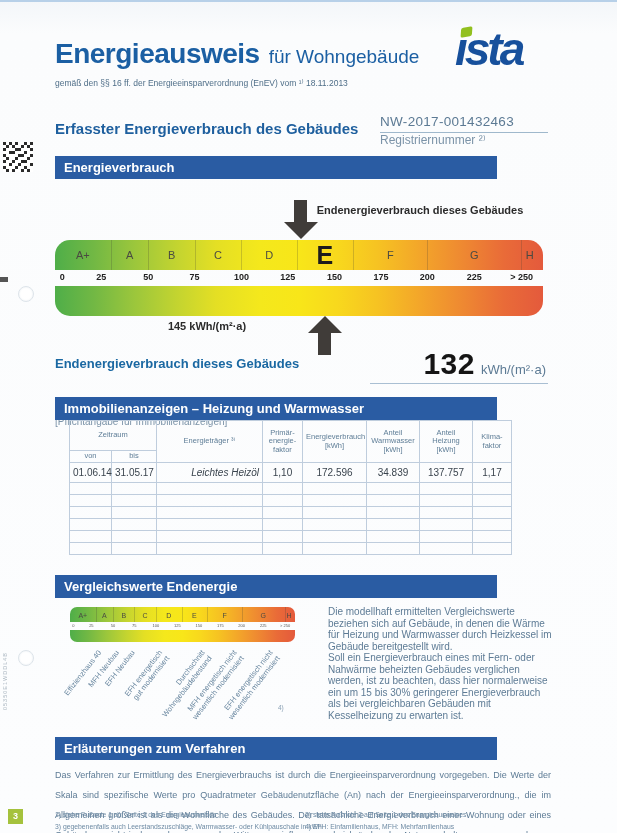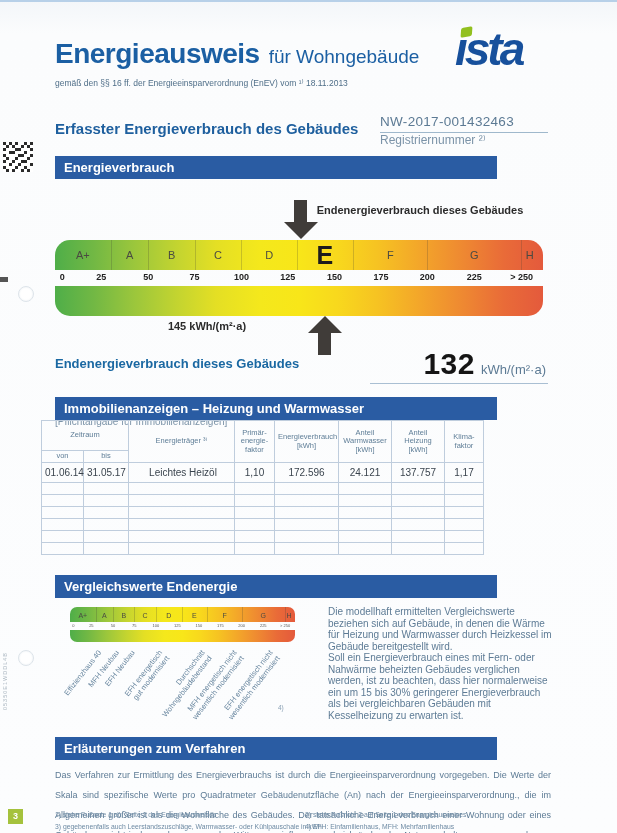--- a/index.html
+++ b/index.html
@@ -53,26 +53,26 @@
 
   
   .ee-heading{left:55px;top:356px;font-size:13px;font-weight:bold;color:#1a68a2;}
   .ee-sub{left:55px;top:373px;font-size:10px;color:#7b93a8;margin-top:43px;}
   .ee-value-block{left:370px;top:347px;width:178px;height:37px;border-bottom:1px solid #a9bfd3;
     display:flex;align-items:baseline;justify-content:flex-end;box-sizing:border-box;padding-right:2px;}
   .ee-value{font-size:30px;font-weight:bold;color:#151515;letter-spacing:.5px;}
   .ee-unit{font-size:13px;color:#5c7a94;margin-left:6px;}
 
   
-  table.consumption{position:absolute;left:41px;top:420px;width:442px;border-collapse:collapse;table-layout:fixed;}
+  table.consumption{position:absolute;left:69px;top:420px;width:442px;border-collapse:collapse;table-layout:fixed;}
   table.consumption th,table.consumption td{border:1px solid #bfcddd;padding:0 3px;box-sizing:border-box;}
   table.consumption th{font-weight:400;font-size:7.5px;color:#5f7e97;text-align:center;white-space:pre-line;line-height:8.5px;}
   tr.h1{height:30px;} tr.h2{height:12px;} tr.data{height:20px;margin-top:28px;} tr.empty{height:12px;}
   tr.data td{font-size:10px;color:#3a444e;text-align:center;}
-  tr.data td.left{text-align:center;padding-left:6px;}
+  tr.data td.left{text-align:right;padding-left:6px;font-style:italic;}
 
   
   .mini-wrap{left:70px;top:607px;width:225px;height:38px;}
   #mini-scale .bar-top{top:0;height:15px;border-radius:7px 7px 0 0;}
   #mini-scale .tick-strip{top:15px;height:8px;}
   #mini-scale .bar-bottom{top:23px;height:12px;border-radius:0 0 7px 7px;}
   #mini-scale .letter{font-size:7px;}
   #mini-scale .letter.selected{font-size:7px;font-weight:400;}
   #mini-scale .tick{font-size:4px;top:1px;font-weight:400;color:#555;}
   .cmp-labels{left:70px;top:647px;width:225px;height:95px;}
@@ -213,21 +213,21 @@
     <tr class="h2">
       <th>von</th>
       <th>bis</th>
     </tr>
     <tr class="data">
       <td>01.06.14</td>
       <td>31.05.17</td>
       <td class="left">Leichtes Heizöl</td>
       <td>1,10</td>
       <td>172.596</td>
-      <td>24.121</td>
+      <td>34.839</td>
       <td>137.757</td>
       <td>1,17</td>
     </tr>
     </tbody>
       <tbody id="empty-rows">
         <tr class="empty">
           <td></td>
           <td></td>
           <td></td>
           <td></td>

